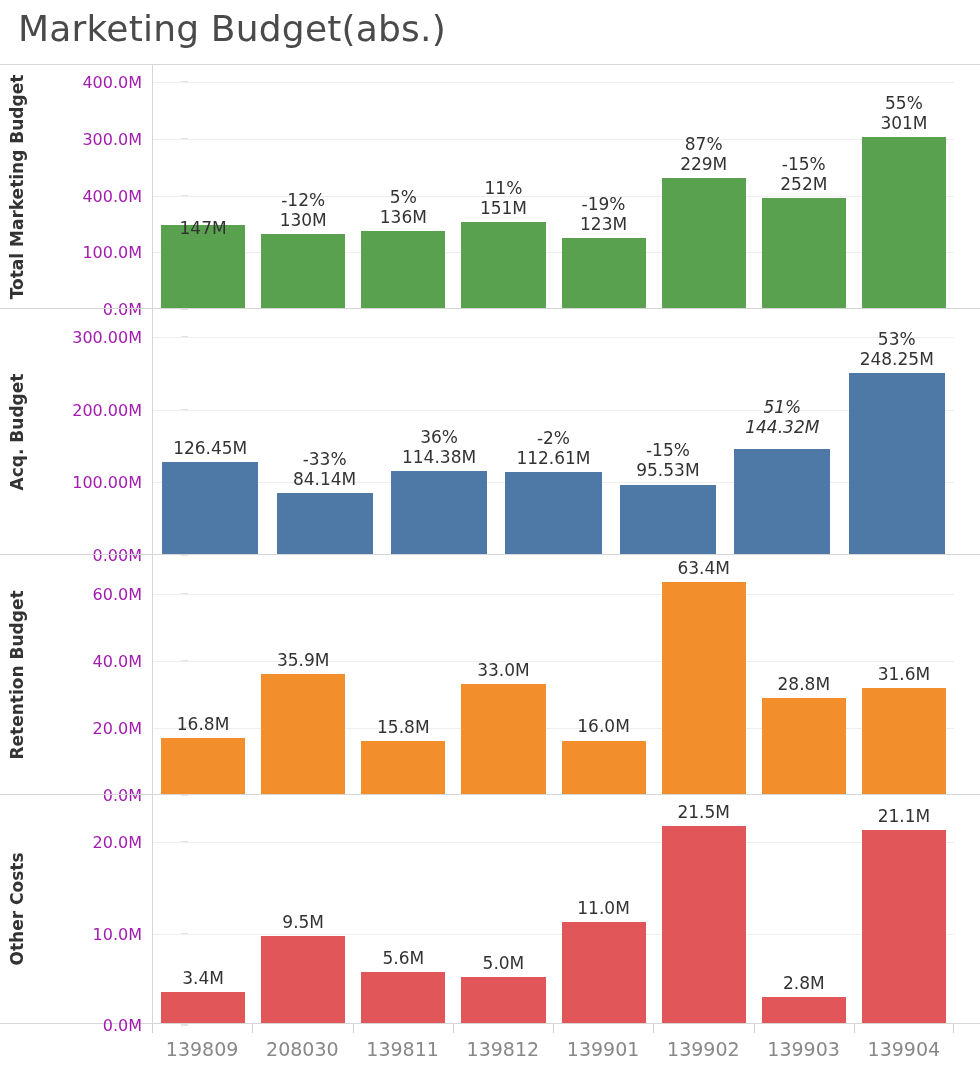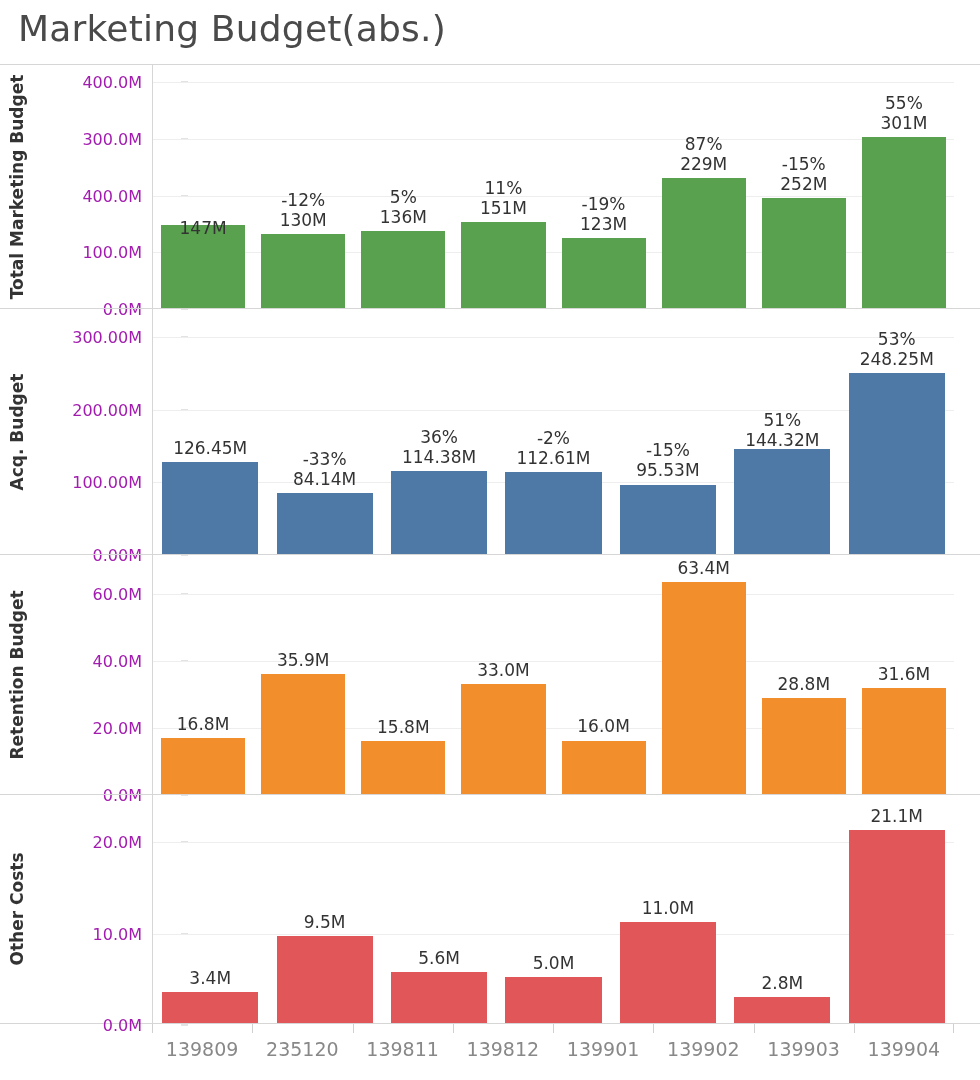--- a/index.html
+++ b/index.html
@@ -327,21 +327,21 @@
             </div>
             <div class="bar-slot">
               <div class="bar" title="139901: 95.53M" style="height: 69.4764px; background: rgb(78, 121, 167);"></div>
               <div class="bar-labels" style="bottom: 73.4764px;">
                 <span class="pct">-15%</span>
                 <span class="val">95.53M</span>
               </div>
             </div>
             <div class="bar-slot">
               <div class="bar" title="139902: 144.32M" style="height: 104.96px; background: rgb(78, 121, 167);"></div>
-              <div class="bar-labels" style="bottom: 104px;">
+              <div class="bar-labels" style="bottom: 117px; font-style: italic;">
                 <span class="pct">51%</span>
                 <span class="val">144.32M</span>
               </div>
             </div>
             <div class="bar-slot">
               <div class="bar" title="139904: 248.25M" style="height: 180.545px; background: rgb(78, 121, 167);"></div>
               <div class="bar-labels" style="bottom: 184.545px;">
                 <span class="pct">53%</span>
                 <span class="val">248.25M</span>
               </div>
@@ -459,40 +459,46 @@
                 <span class="val">5.0M</span>
               </div>
             </div>
             <div class="bar-slot">
               <div class="bar" title="139901: 11.0M" style="height: 100.571px; background: rgb(225, 87, 89);"></div>
               <div class="bar-labels" style="bottom: 104.571px;">
                 <span class="val">11.0M</span>
               </div>
             </div>
             <div class="bar-slot">
+              <div class="bar" title="139902: 21.5M" style="height: 196.571px; background: rgb(225, 87, 89);"></div>
+              <div class="bar-labels" style="bottom: 200.571px;">
+                <span class="val">21.5M</span>
+              </div>
+            </div>
+            <div class="bar-slot">
               <div class="bar" title="139903: 2.8M" style="height: 25.6px; background: rgb(225, 87, 89);"></div>
               <div class="bar-labels" style="bottom: 29.6px;">
                 <span class="val">2.8M</span>
               </div>
             </div>
             <div class="bar-slot">
               <div class="bar" title="139904: 21.1M" style="height: 192.914px; background: rgb(225, 87, 89);"></div>
               <div class="bar-labels" style="bottom: 196.914px;">
                 <span class="val">21.1M</span>
               </div>
             </div>
           </div>
         </div>
       </div>
     </div>
 
   <div class="xaxis">
     <div class="xaxis-inner" id="xaxis-inner">
         <div class="xtick-slot"><div class="xtick-sep"></div><span>139809</span></div>
-        <div class="xtick-slot"><div class="xtick-sep"></div><span>235120</span></div>
+        <div class="xtick-slot"><div class="xtick-sep"></div><span>208030</span></div>
         <div class="xtick-slot"><div class="xtick-sep"></div><span>139811</span></div>
         <div class="xtick-slot"><div class="xtick-sep"></div><span>139812</span></div>
         <div class="xtick-slot"><div class="xtick-sep"></div><span>139901</span></div>
         <div class="xtick-slot"><div class="xtick-sep"></div><span>139902</span></div>
         <div class="xtick-slot"><div class="xtick-sep"></div><span>139903</span></div>
         <div class="xtick-slot"><div class="xtick-sep"></div><div class="xtick-sep last"></div><span>139904</span></div>
       </div>
   </div>
 
 </div>

